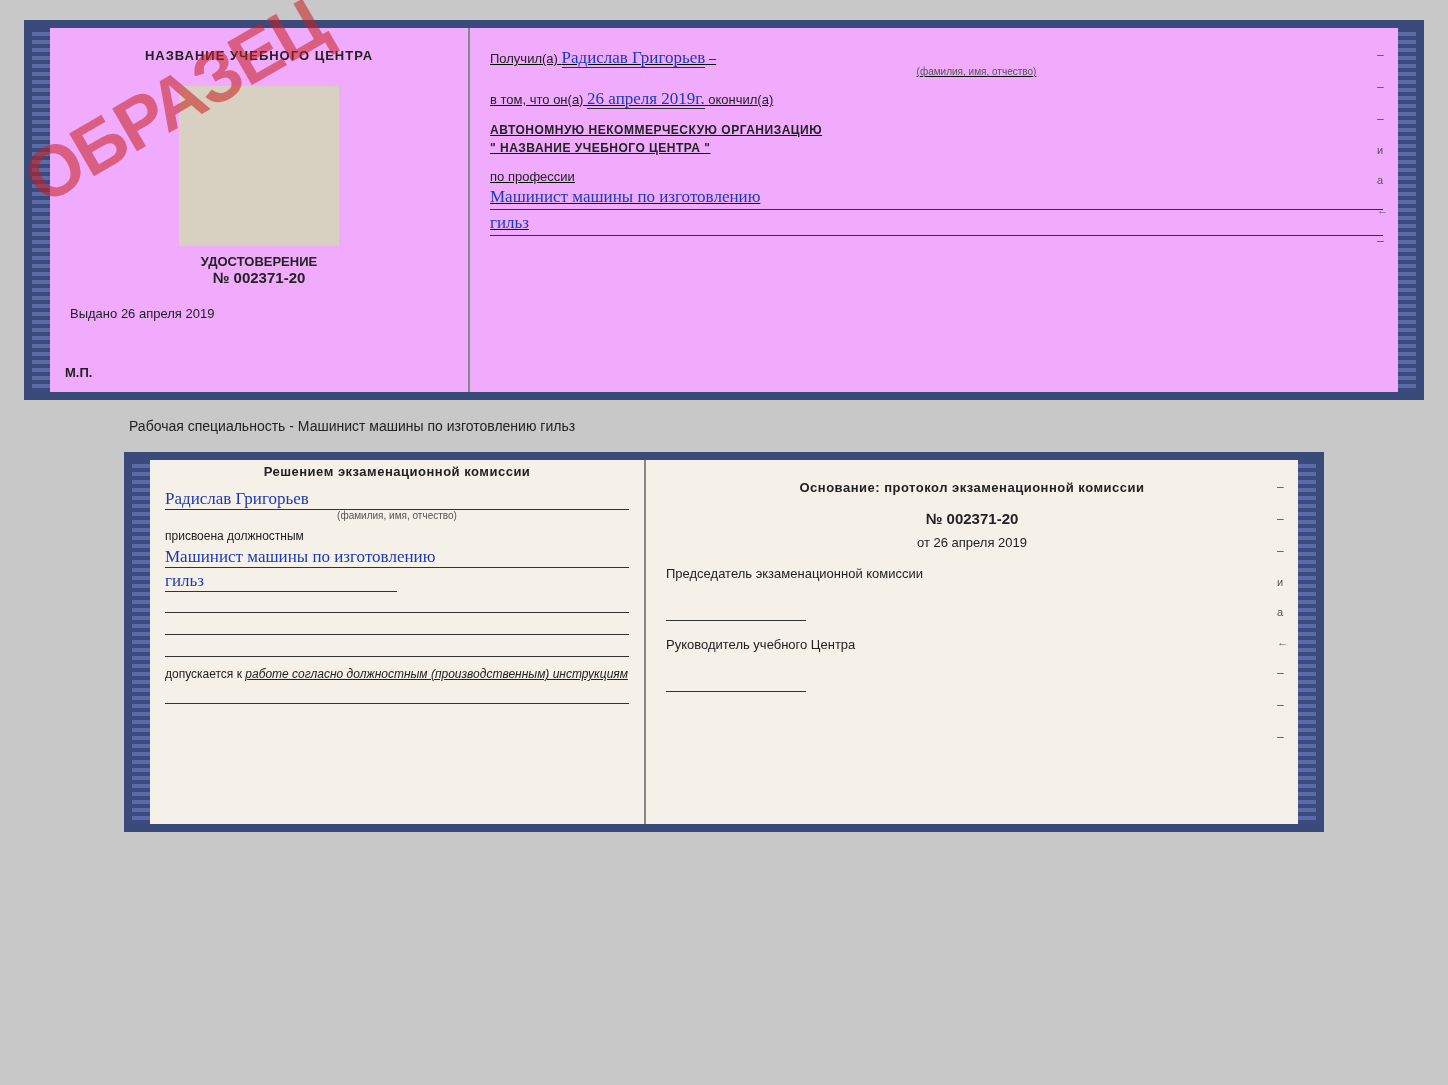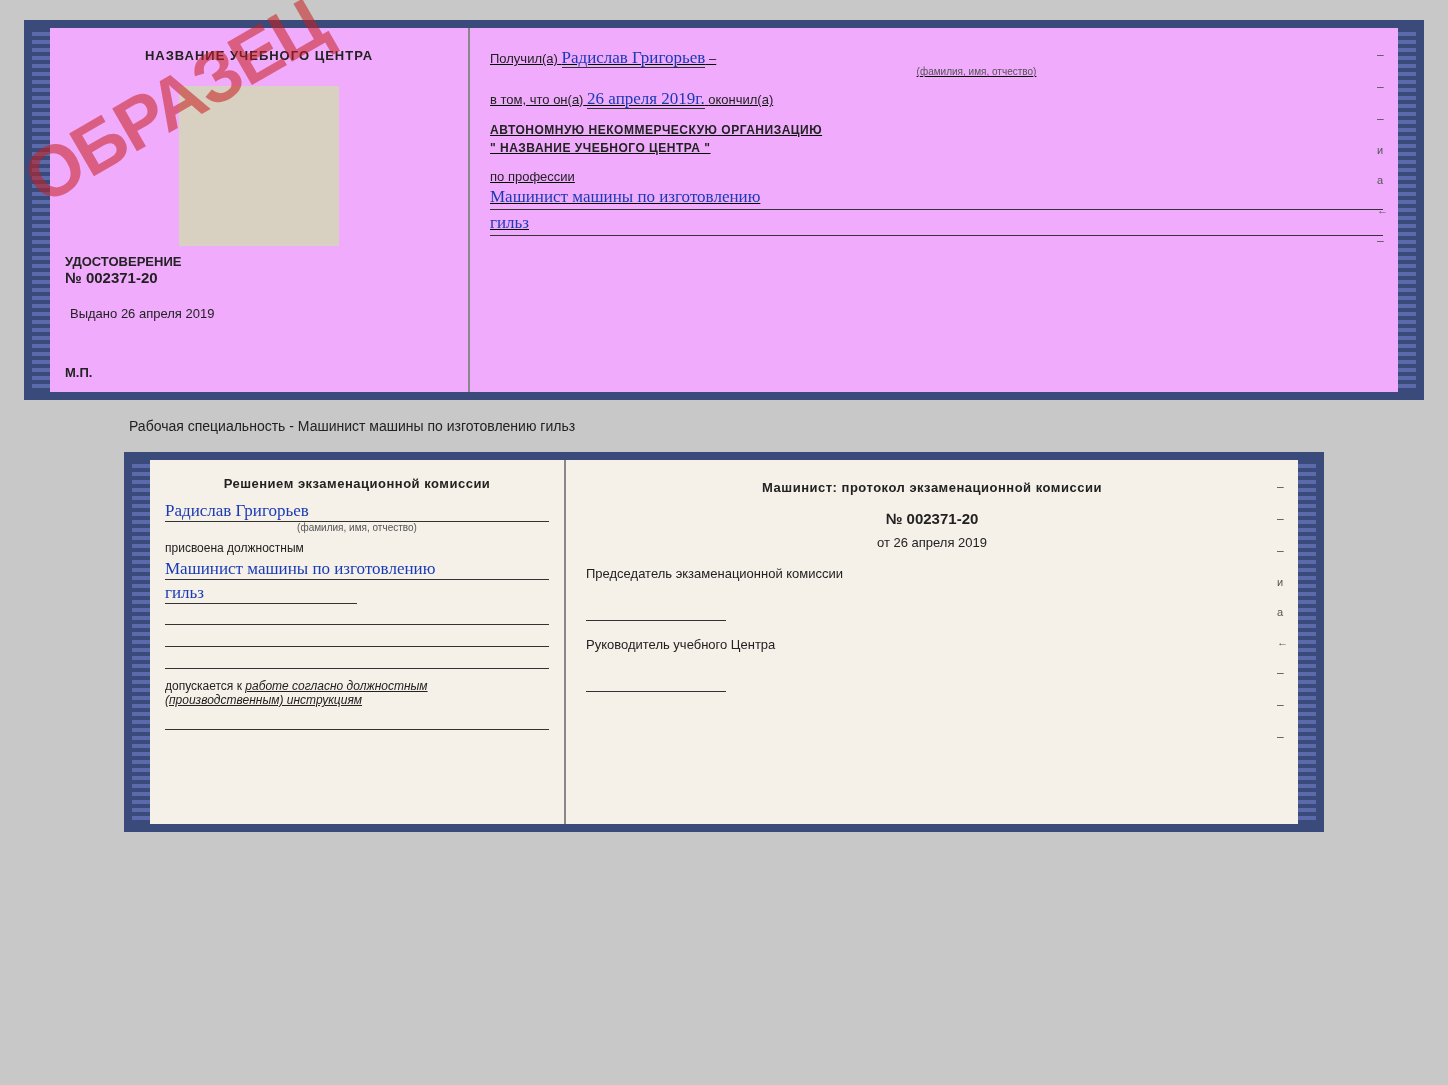--- a/index.html
+++ b/index.html
@@ -92,20 +92,21 @@
       font-family: Impact, Arial Black, sans-serif;
       letter-spacing: -2px;
       text-transform: uppercase;
       pointer-events: none;
       white-space: nowrap;
       z-index: 10;
       width: 380px;
     }
 
     .udostoverenie-block {
+      text-align: center;
       margin-top: 10px;
       font-size: 13px;
       font-weight: bold;
       color: #222;
     }
 
     .udostoverenie-block .number {
       font-size: 15px;
       color: #222;
     }
@@ -206,23 +207,23 @@
     .document-bottom {
       display: flex;
       width: 1200px;
       border: 8px solid #3a4a7a;
       background: #f5f0e8;
       position: relative;
       min-height: 380px;
     }
 
     .bottom-left {
-      width: 416px;
+      width: 496px;
       border-right: 2px solid #888;
-      padding: 16px 15px 15px 15px;
+      padding: 4px 15px 15px 15px;
       position: relative;
     }
 
     .bottom-right {
       flex: 1;
       padding: 20px 20px 15px 20px;
       position: relative;
     }
 
     .bottom-right-spine {
@@ -433,21 +434,21 @@
 
       <div class="dopuskaetsya-line" style="margin-top:10px;">
         <span>допускается к</span>
         <span class="dopuskaetsya-italic">работе согласно должностным (производственным) инструкциям</span>
       </div>
       <span class="blank-line" style="margin-top:5px;"></span>
     </div>
 
     <div class="bottom-right">
 
-      <div class="osnovanie-title">Машинист: протокол экзаменационной  комиссии</div>
+      <div class="osnovanie-title">Основание: протокол экзаменационной  комиссии</div>
 
       <div class="protocol-number">№  002371-20</div>
 
       <div class="ot-line">
         <span>от</span>
         <span>26 апреля 2019</span>
       </div>
 
       <div class="signature-block">
         <div class="sig-title">Председатель экзаменационной комиссии</div>

